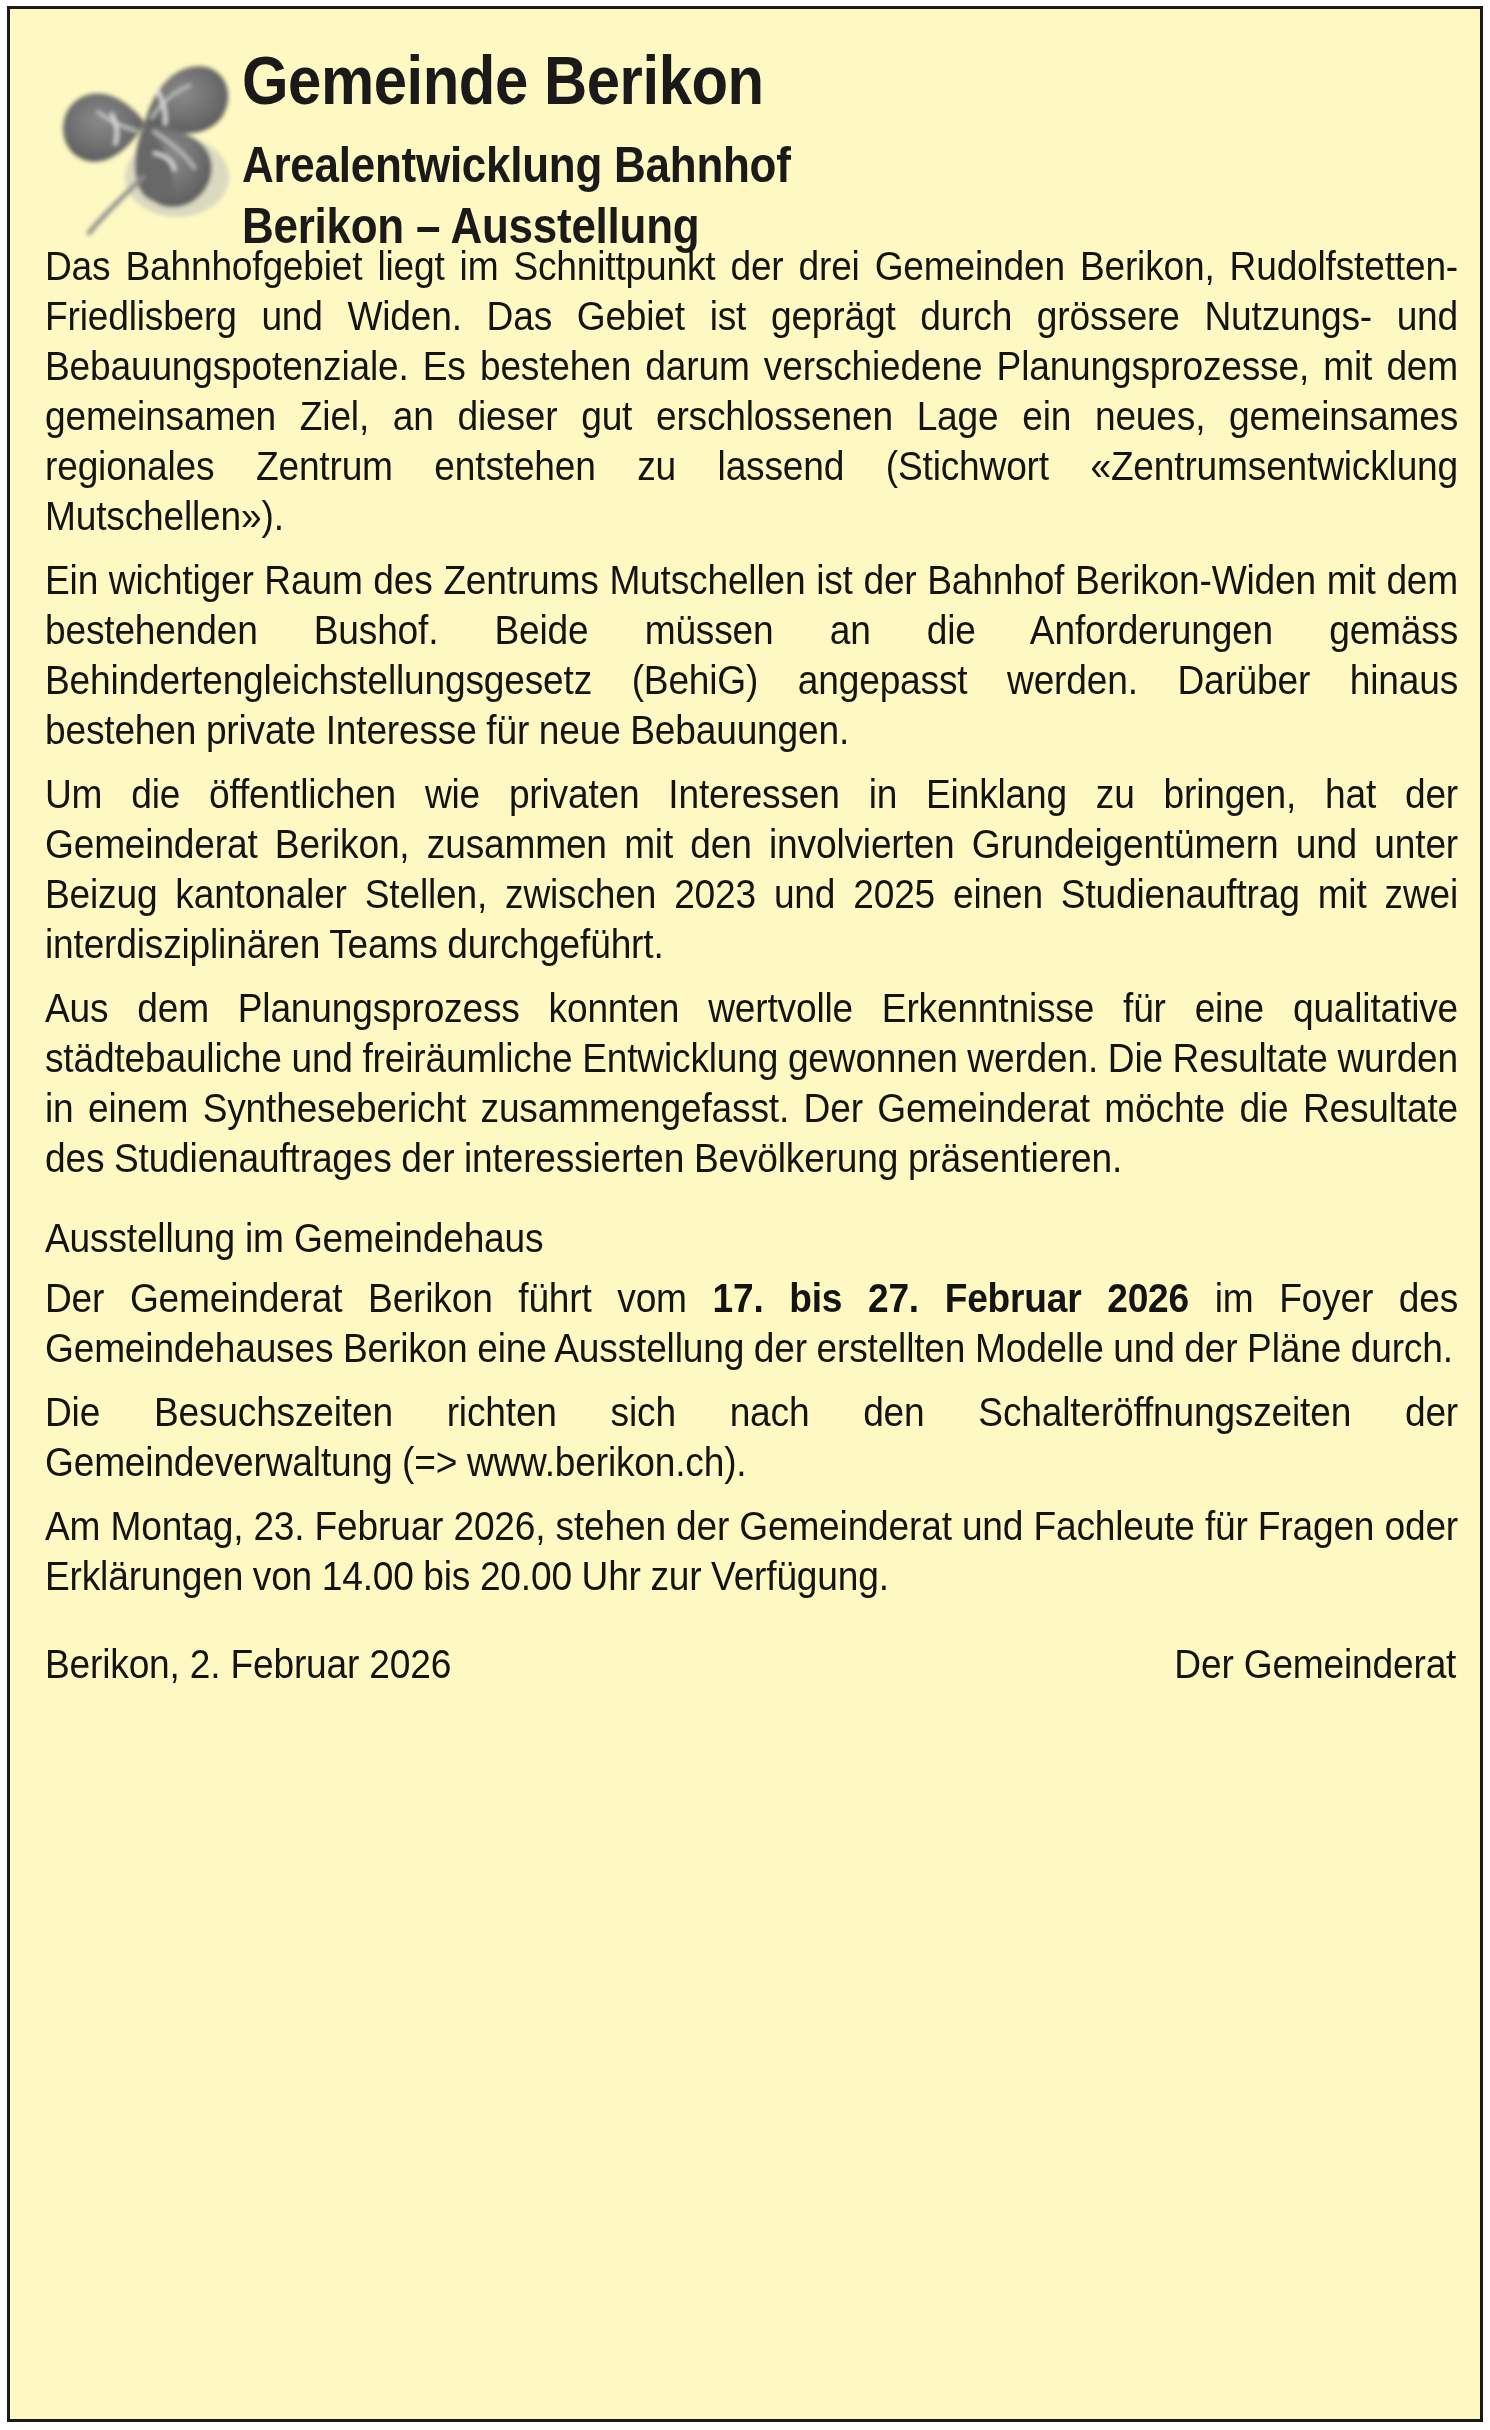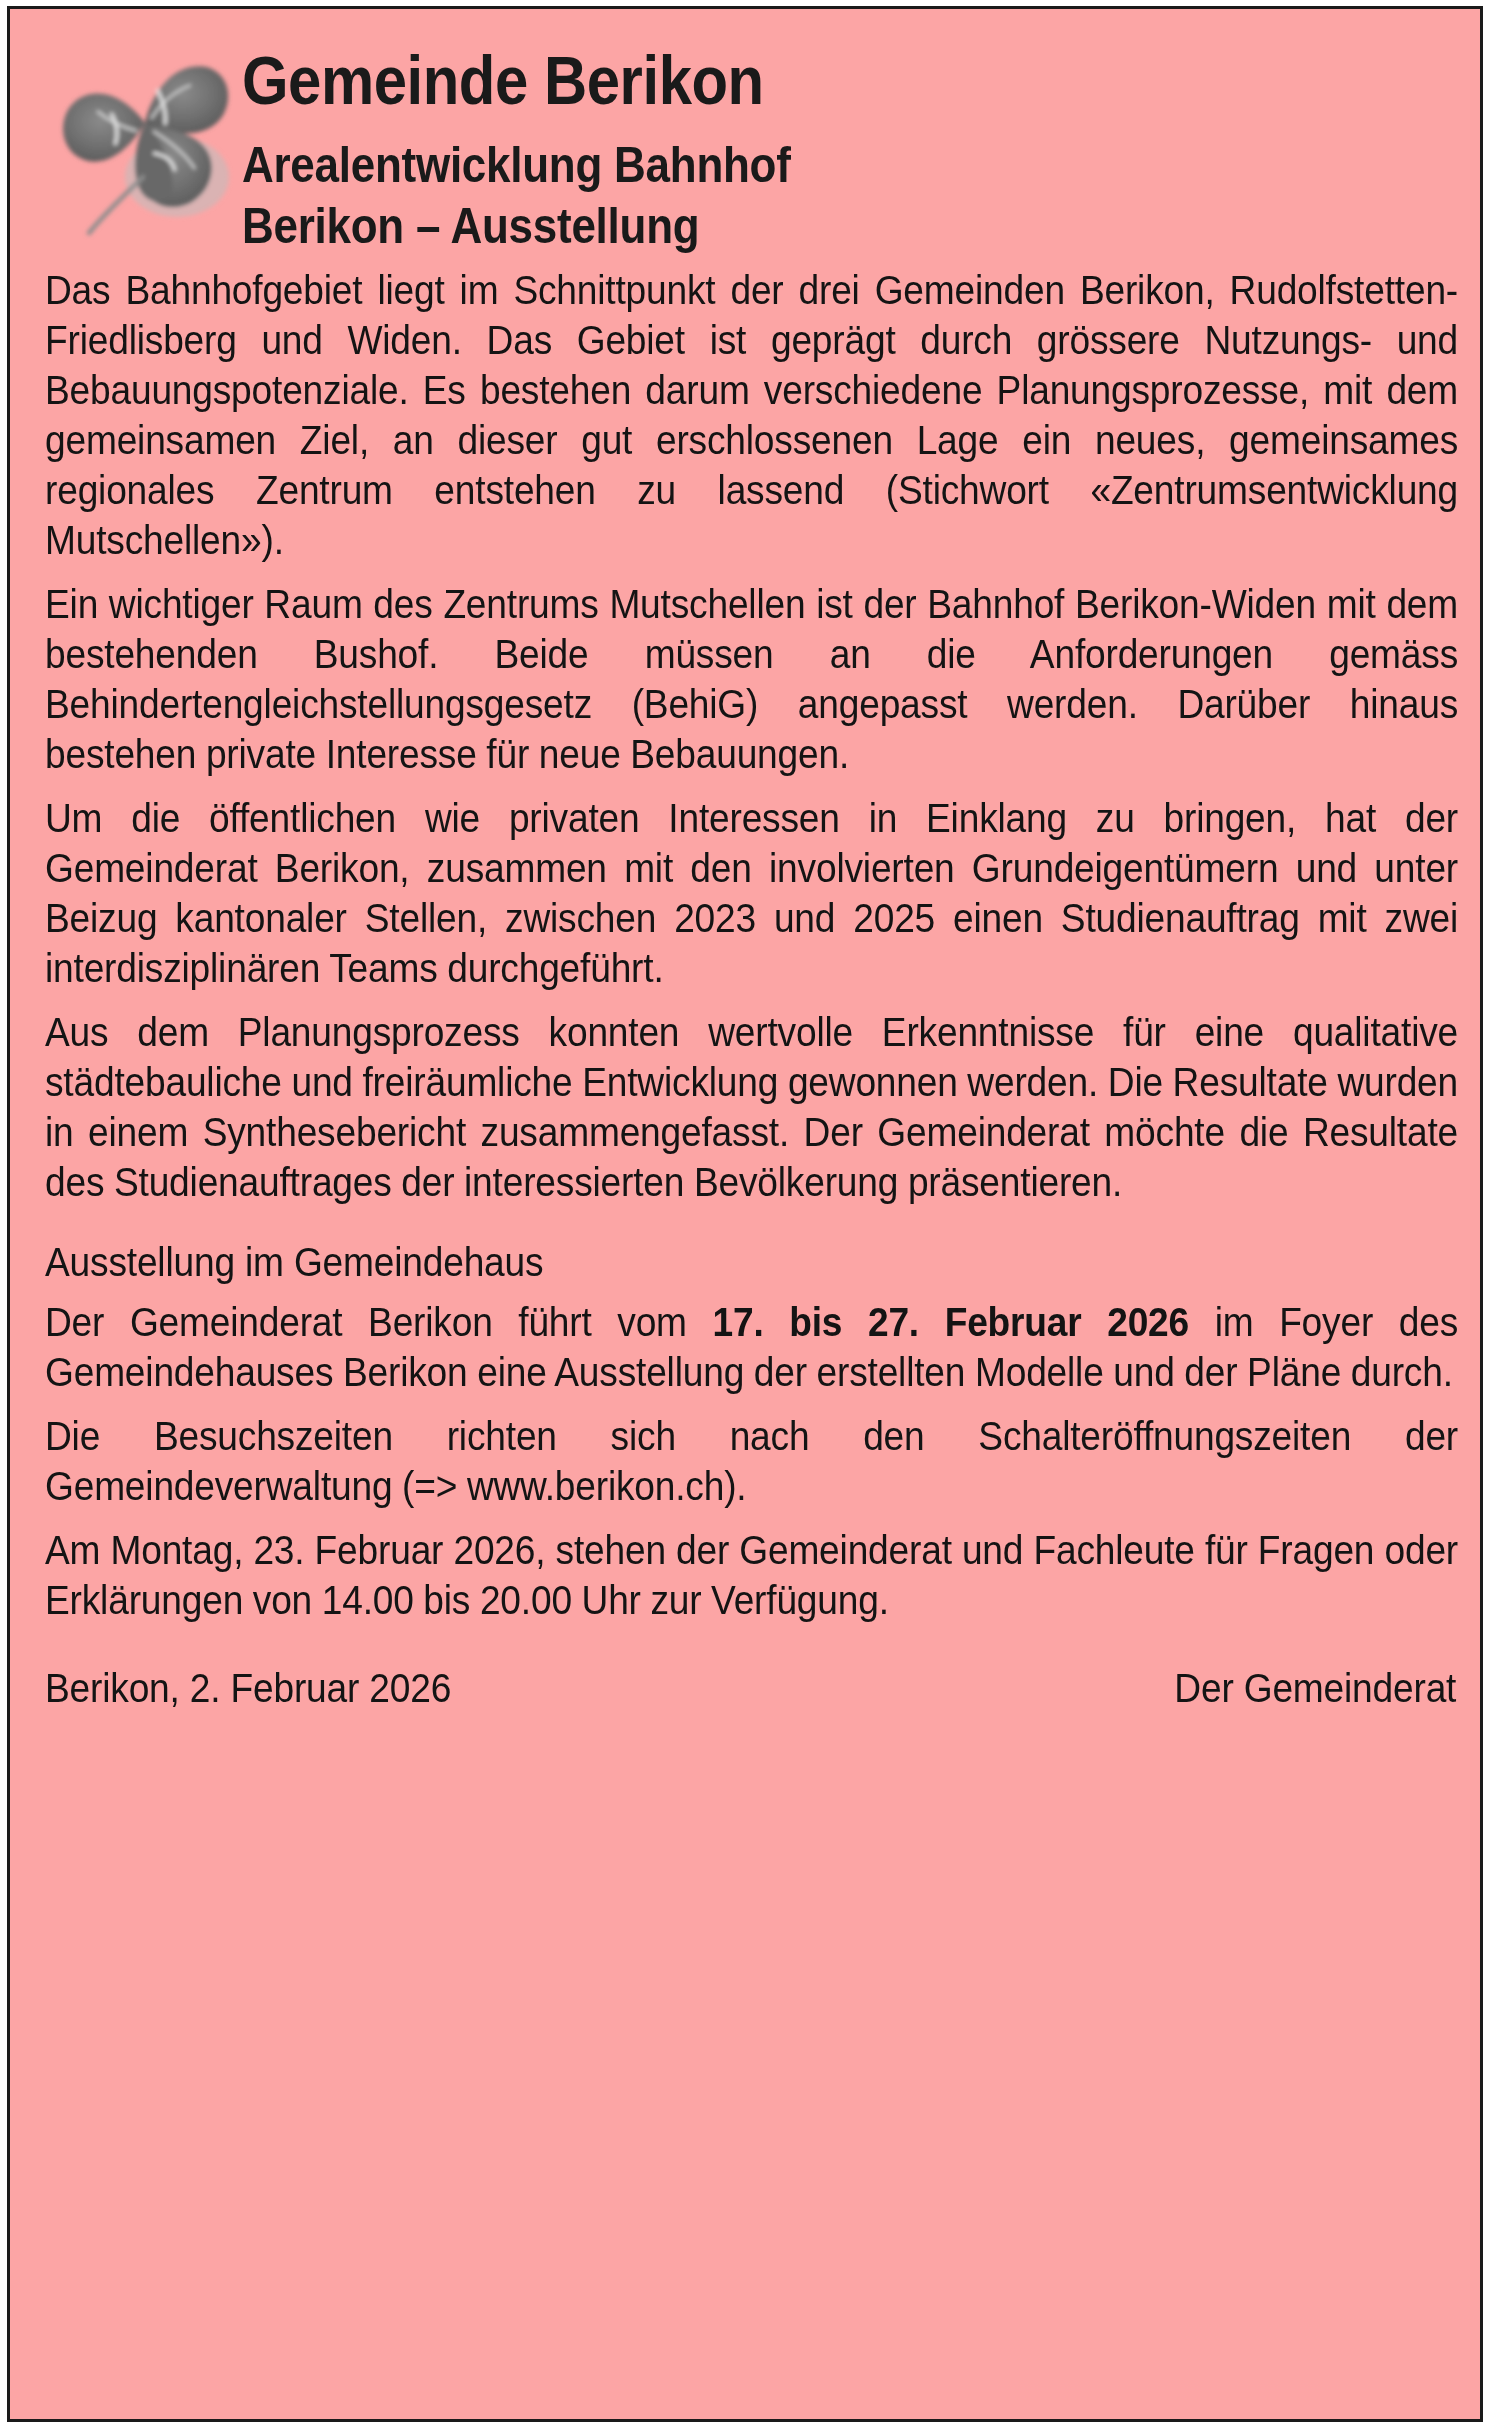--- a/index.html
+++ b/index.html
@@ -19,21 +19,21 @@
     font-family: "Liberation Sans", "DejaVu Sans", sans-serif;
     overflow: hidden;
   }
 
   .frame {
     position: relative;
     width: 100%;
     height: 100%;
     box-sizing: border-box;
     border: 3px solid #1a1a1a;
-    background: #fca5a5;
+    background: #fef9c3;
   }
 
   .inner {
     position: absolute;
     left: 35px;
     top: 0;
     width: 1409px;
     height: 100%;
   }
 
@@ -83,21 +83,20 @@
     white-space: nowrap;
   }
 
   .title-sub.line1 { margin-top: 14px; }
 
   
   .body {
     position: relative;
     width: 1413px;
     color: #141414;
-    margin-top: 24px;
   }
 
   p.para {
     margin: 0 0 14px 0;
     font-size: 41px;
     line-height: 50px;
     text-align: justify;
     text-justify: inter-word;
     transform: scaleX(0.905);
     transform-origin: left top;

